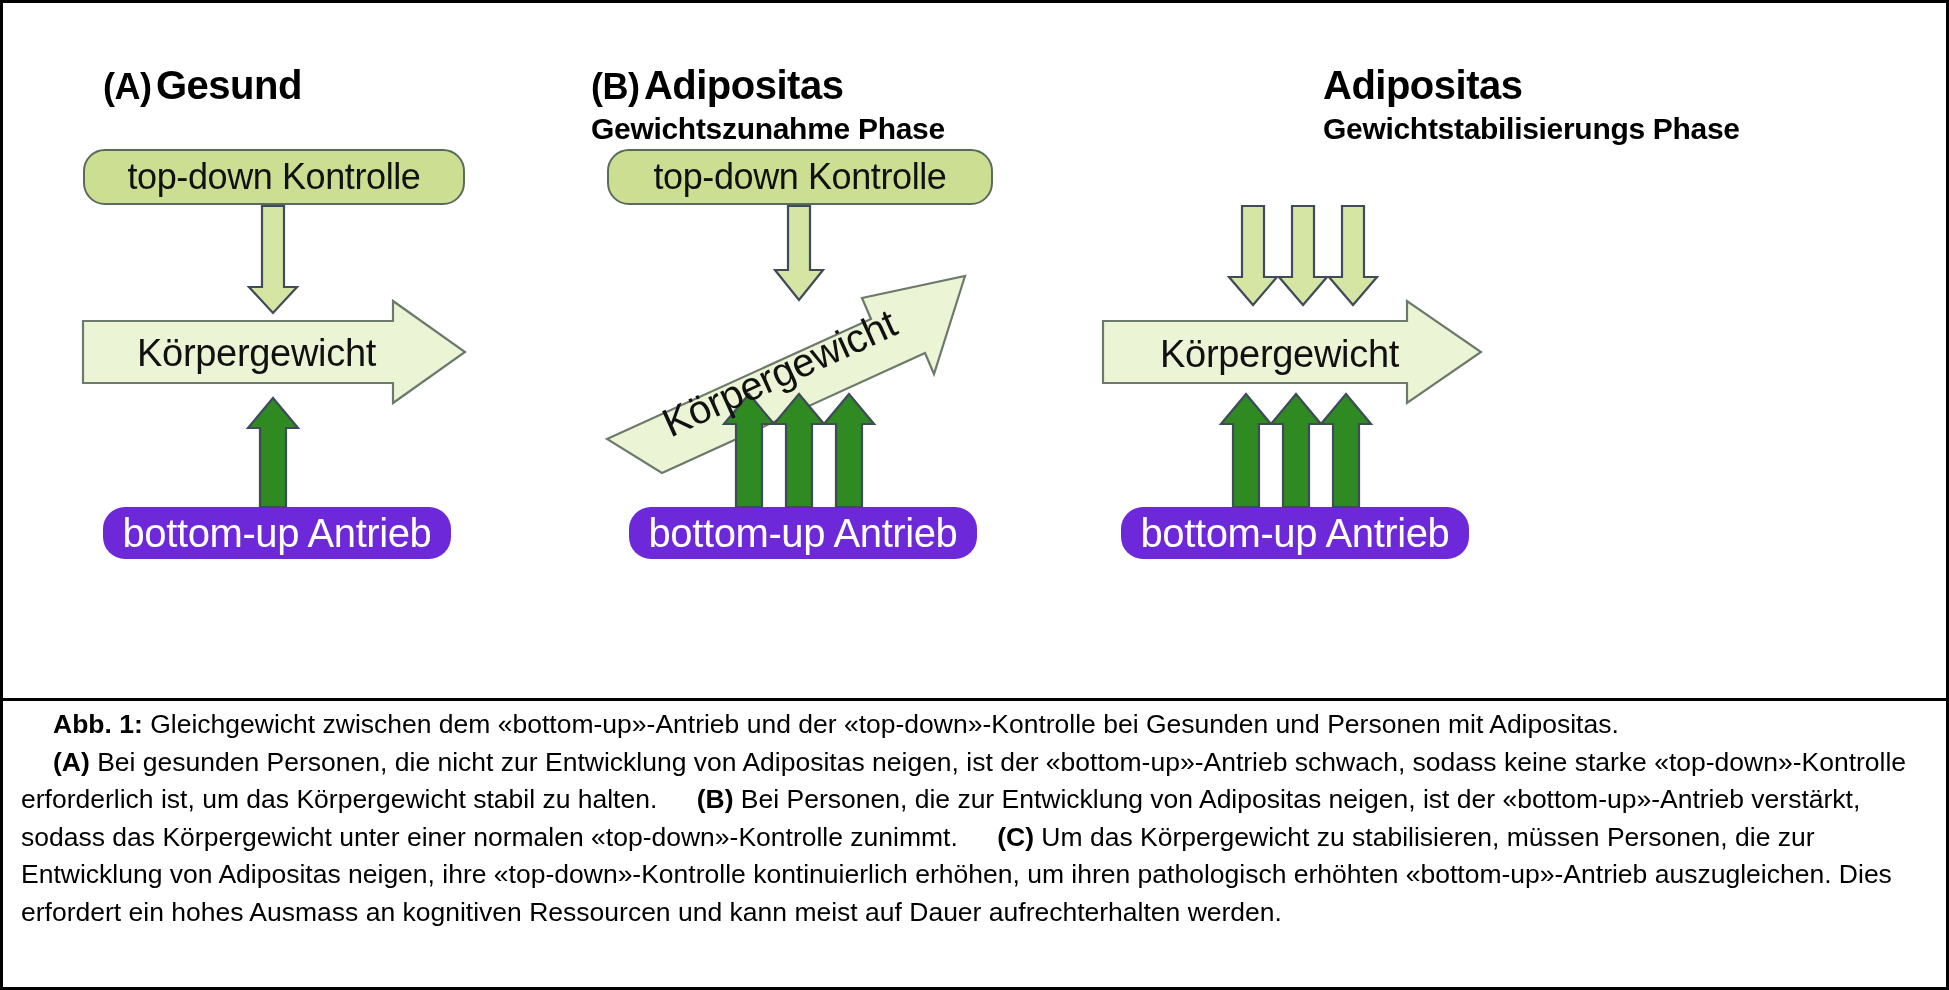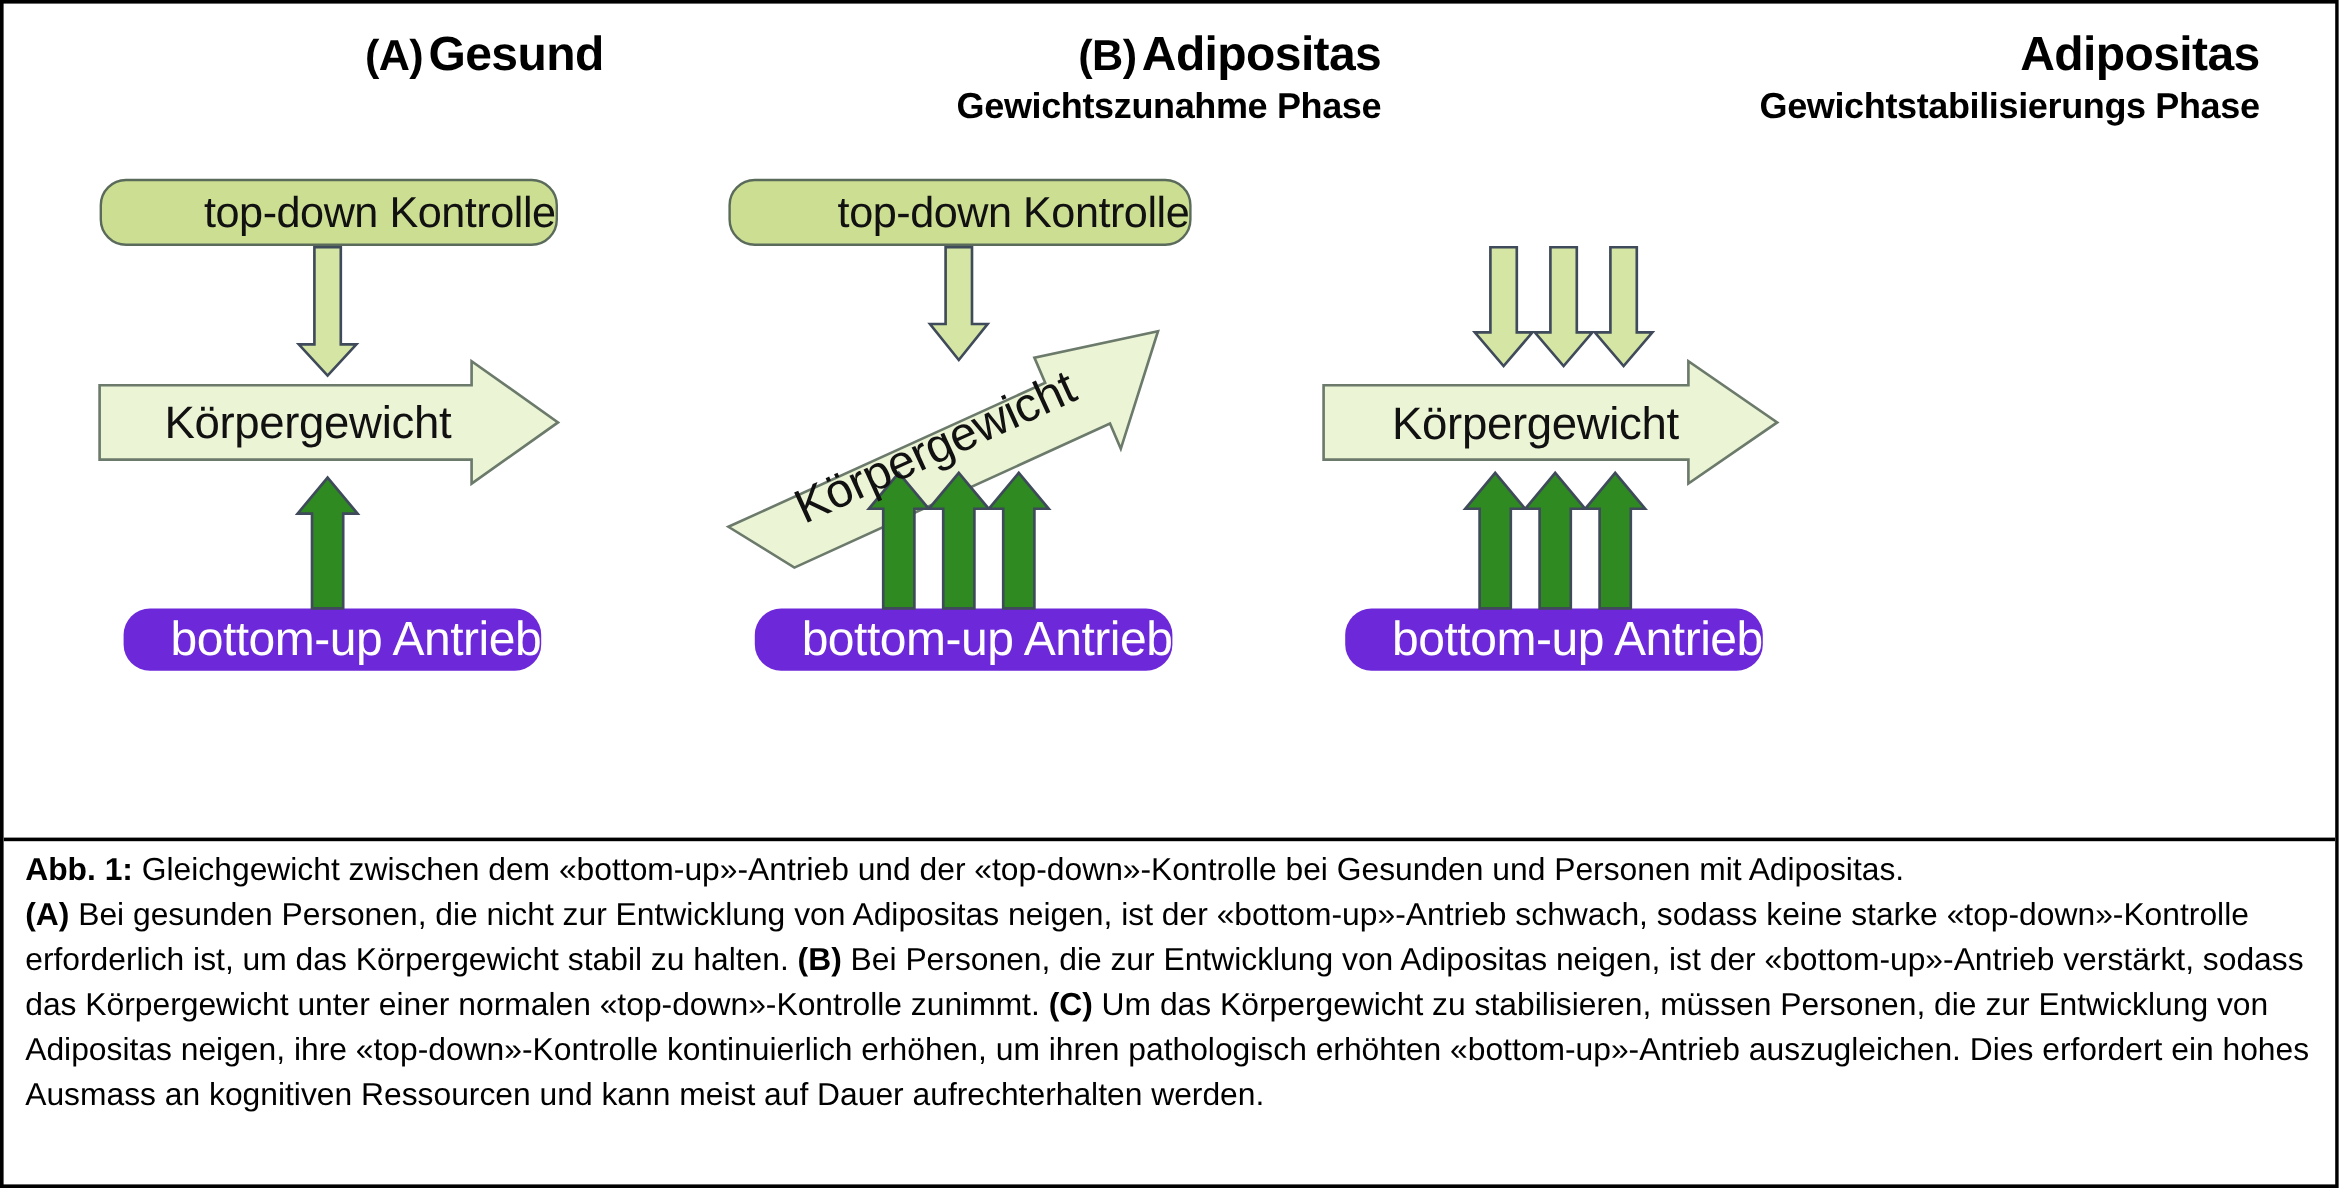--- a/index.html
+++ b/index.html
@@ -10,37 +10,38 @@
     height:990px;
     background:#ffffff;
     border:3px solid #000000;
     box-sizing:border-box;
     overflow:hidden;
   }
 
   
   .panel-head{
     position:absolute;
-    text-align:right;
+    text-align:left;
     font-weight:bold;
     color:#000;
     line-height:1.12;
     white-space:nowrap;
+    margin-top:40px;
   }
   .panel-head .lbl{font-size:36px;letter-spacing:-0.5px;}
   .panel-head .ttl{font-size:40px;letter-spacing:-0.5px;}
   .panel-head .sub{font-size:30px;letter-spacing:-0.3px;display:block;margin-top:4px;}
 
   
   .box{
     position:absolute;
     box-sizing:border-box;
     display:flex;
     align-items:center;
-    justify-content:flex-end;
+    justify-content:center;
     white-space:nowrap;
     border-radius:22px;
   }
   .box-top{
     background:#ccde92;
     border:2px solid #5b6b5b;
     color:#111111;
     font-size:36px;
     letter-spacing:-0.4px;
   }
@@ -80,21 +81,21 @@
     top:703px;
     padding:0 16px 0 18px;
     box-sizing:border-box;
     font-family:"Liberation Sans Narrow","Liberation Sans", sans-serif;
     font-stretch:condensed;
     font-size:26.5px;
     line-height:37.5px;
     color:#000000;
     text-align:left;
   }
-  #caption b{font-weight:bold;}
+  #caption b{font-weight:bold;margin-left:32px;}
   .divider{
     position:absolute;
     left:0;right:0;
     top:695px;
     height:3px;
     background:#000000;
   }
 </style>
 </head>
 <body>

